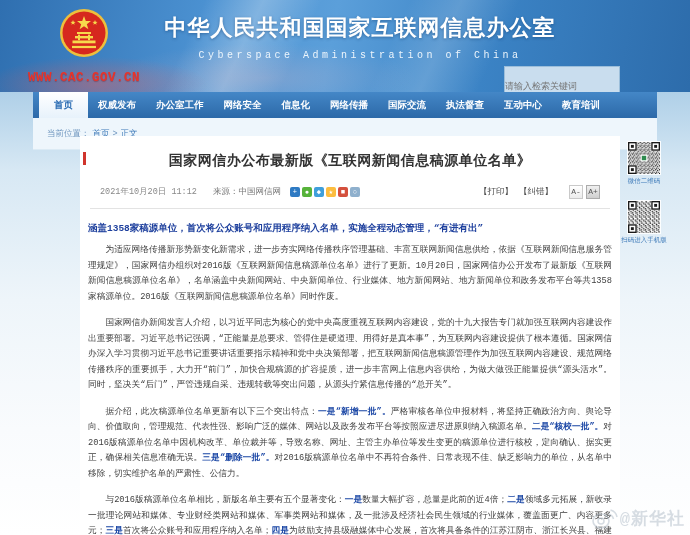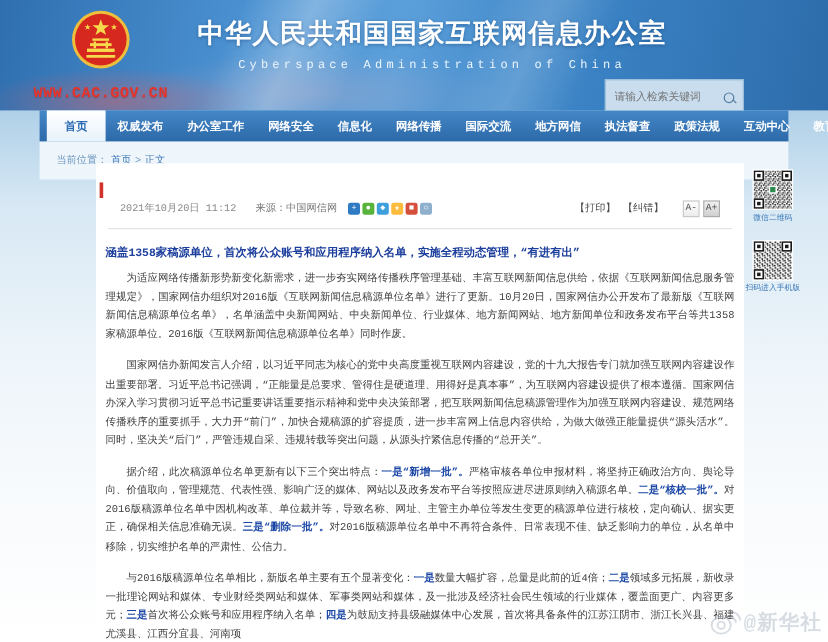--- a/index.html
+++ b/index.html
@@ -14,21 +14,21 @@
           background:linear-gradient(115deg,transparent 28%,rgba(255,255,255,.28) 36%,transparent 44%,transparent 56%,rgba(255,255,255,.16) 63%,transparent 71%);}
   .header::after{content:'';position:absolute;inset:0;
           background:radial-gradient(ellipse 160px 40px at 14% 92%,rgba(255,90,80,.40),transparent 70%),
                      radial-gradient(ellipse 220px 50px at 38% 85%,rgba(255,190,190,.22),transparent 70%);}
   .emblem{position:absolute;left:58px;top:5px;width:52px;height:54px;z-index:3;}
   .titles{position:absolute;left:130px;top:13px;width:460px;text-align:center;z-index:3;}
   .title-cn{font-size:22px;font-weight:bold;color:#ffffff;letter-spacing:1px;text-shadow:0 1px 3px rgba(10,50,100,.45);white-space:nowrap;}
   .title-en{margin-top:7px;font-size:10px;letter-spacing:3.5px;color:#ecf5fc;text-align:center;}
   .site-url{position:absolute;left:28px;bottom:7px;z-index:4;color:#e8332a;font-weight:bold;font-size:12.5px;letter-spacing:.5px;text-shadow:0 1px 1px rgba(120,0,0,.3);}
   .search-box{position:absolute;right:70px;top:66px;width:116px;height:20px;z-index:4;
-          background:#c9ddee;border:1px solid #9cbeda;display:flex;align-items:center;padding:14px 5px;box-sizing:border-box;}
+          background:#c9ddee;border:1px solid #9cbeda;display:flex;align-items:center;padding:14px 5px;box-sizing:border-box;flex-direction:column;}
   .search-box input{flex:1;min-width:0;border:0;background:transparent;font-size:9px;color:#3d6a93;outline:none;font-family:inherit;}
   .mag{position:relative;width:7px;height:7px;border:1px solid #567ea3;border-radius:50%;flex:0 0 auto;margin-right:2px;}
   .mag::after{content:'';position:absolute;width:4px;height:1.4px;background:#567ea3;transform:rotate(45deg);right:-3px;bottom:-1px;}
 
   
   .navbar{position:absolute;left:33px;top:92px;width:624px;height:26px;box-sizing:border-box;
           background:linear-gradient(#4487c7,#2c69a8);display:flex;align-items:stretch;padding-left:6px;}
   .nav-item{color:#fff;font-size:9.5px;font-weight:bold;display:flex;align-items:center;padding:0 10px;white-space:nowrap;cursor:pointer;}
   .nav-item.active{background:linear-gradient(#ffffff,#e7f2fb);color:#2b6cb3;padding:0 15px;}
 
@@ -100,36 +100,35 @@
   </header>
 
   <nav class="navbar">
       <div class="nav-item active">首页</div>
       <div class="nav-item">权威发布</div>
       <div class="nav-item">办公室工作</div>
       <div class="nav-item">网络安全</div>
       <div class="nav-item">信息化</div>
       <div class="nav-item">网络传播</div>
       <div class="nav-item">国际交流</div>
-      <div class="nav-item">地方网信</div>
       <div class="nav-item">执法督查</div>
-      <div class="nav-item">政策法规</div>
       <div class="nav-item">互动中心</div>
       <div class="nav-item">教育培训</div>
     </nav>
 
   <div class="breadcrumb">
     <span>当前位置：</span>
     <a>首页</a>
     <span>&gt;</span>
     <a>正文</a>
   </div>
 
   <main class="article-panel">
     <div class="red-marker"></div>
+    <h1 class="article-title">国家网信办公布最新版《互联网新闻信息稿源单位名单》</h1>
     <div class="meta">
       <span>2021年10月20日 11:12</span>
       <span class="src">
         <span>来源：</span><span>中国网信网</span>
       </span>
       <span class="share-icons" id="share-icons">
           <span class="share-icon" style="background: rgb(46, 122, 195);">+</span>
           <span class="share-icon" style="background: rgb(87, 179, 58);">●</span>
           <span class="share-icon" style="background: rgb(63, 159, 219);">◆</span>
           <span class="share-icon" style="background: rgb(252, 189, 63);">★</span>

